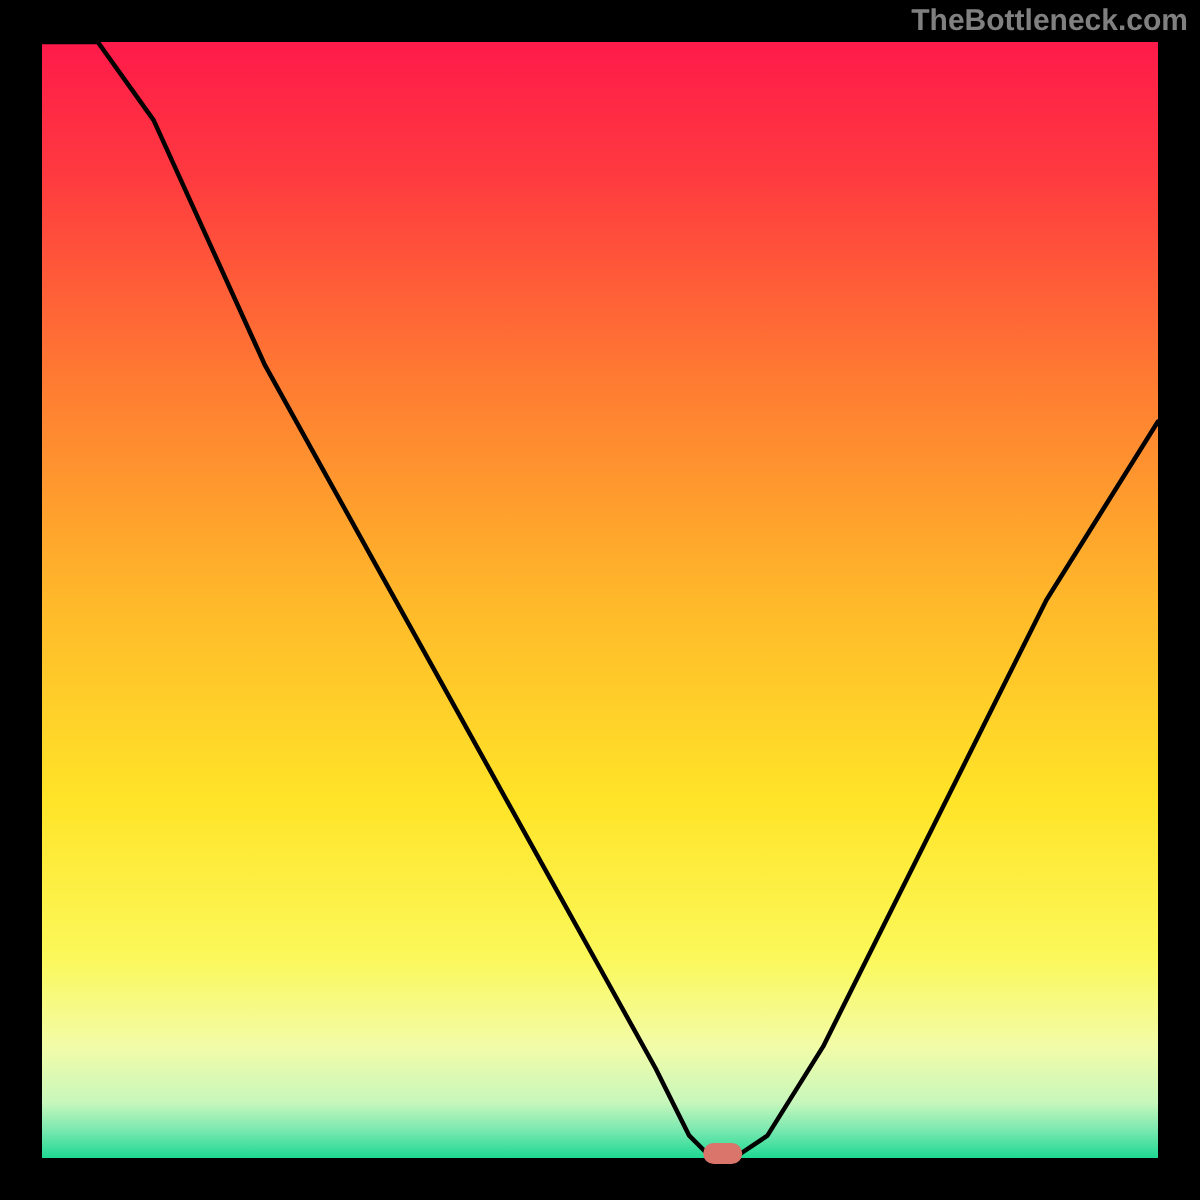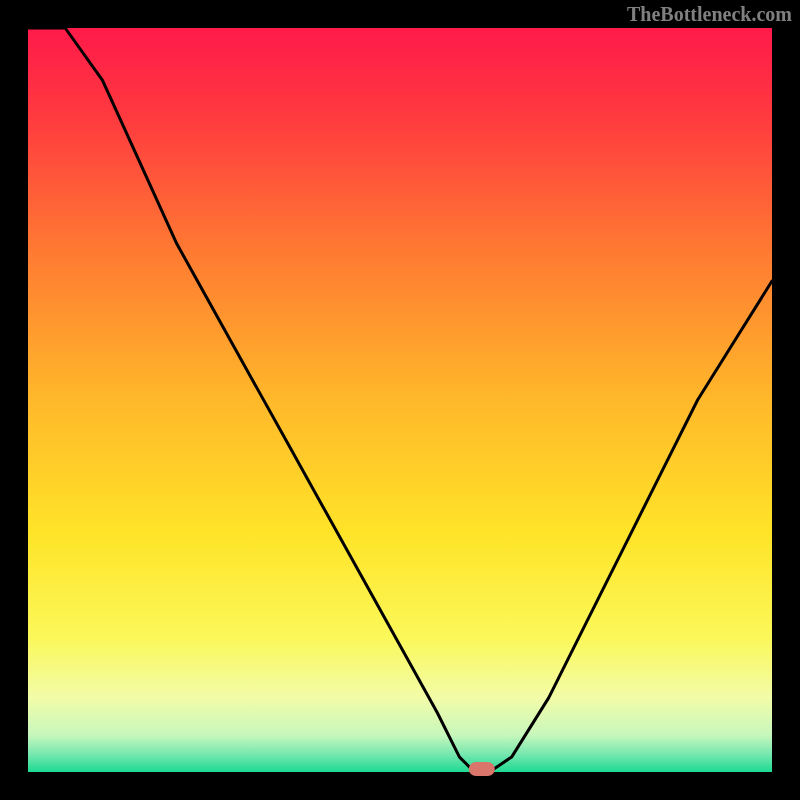--- a/index.html
+++ b/index.html
@@ -8,21 +8,20 @@
     width: 800px;
     height: 800px;
     overflow: hidden;
     font-family: Arial, sans-serif;
     background: #000;
   }
   .chart-container {
     position: relative;
     width: 800px;
     height: 800px;
-    font-family: Liberation Serif, serif;
   }
   .watermark {
     position: absolute;
     top: 3px;
     right: 8px;
     color: #808080;
     font-size: 20px;
     font-weight: bold;
     z-index: 10;
   }

